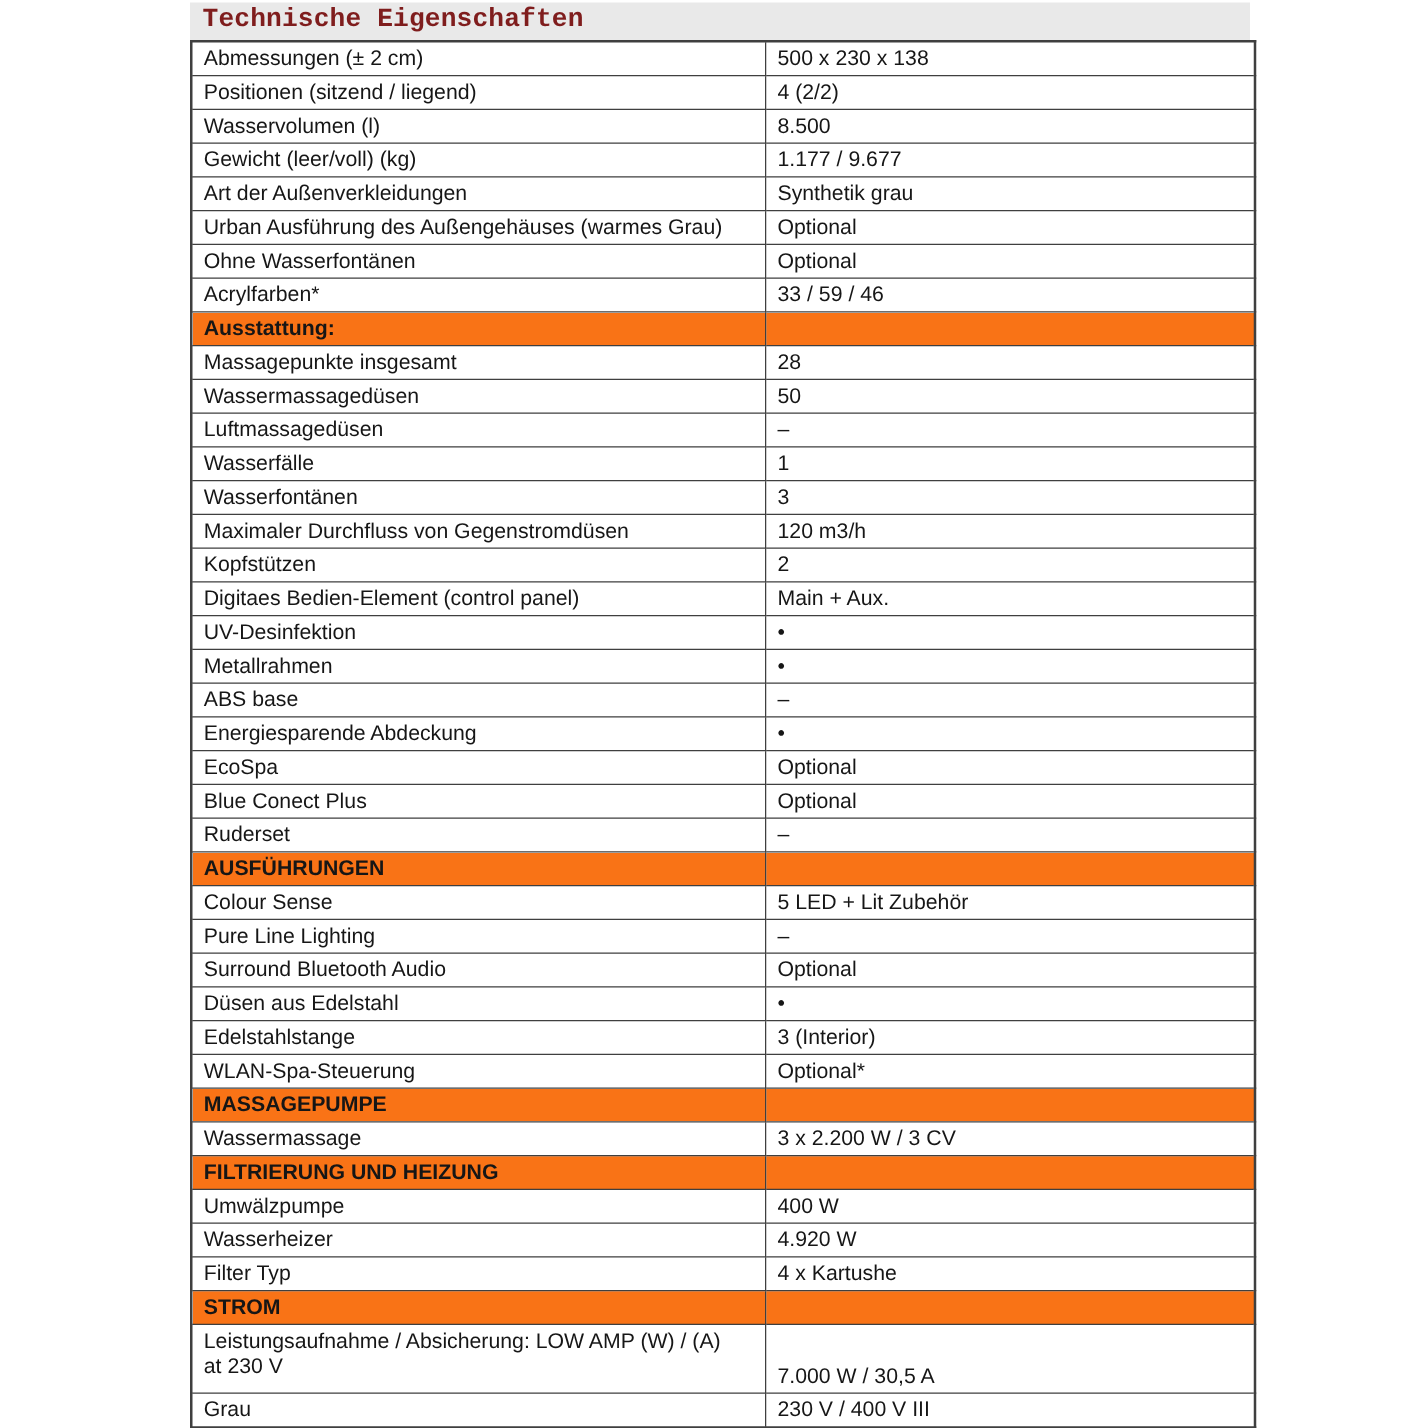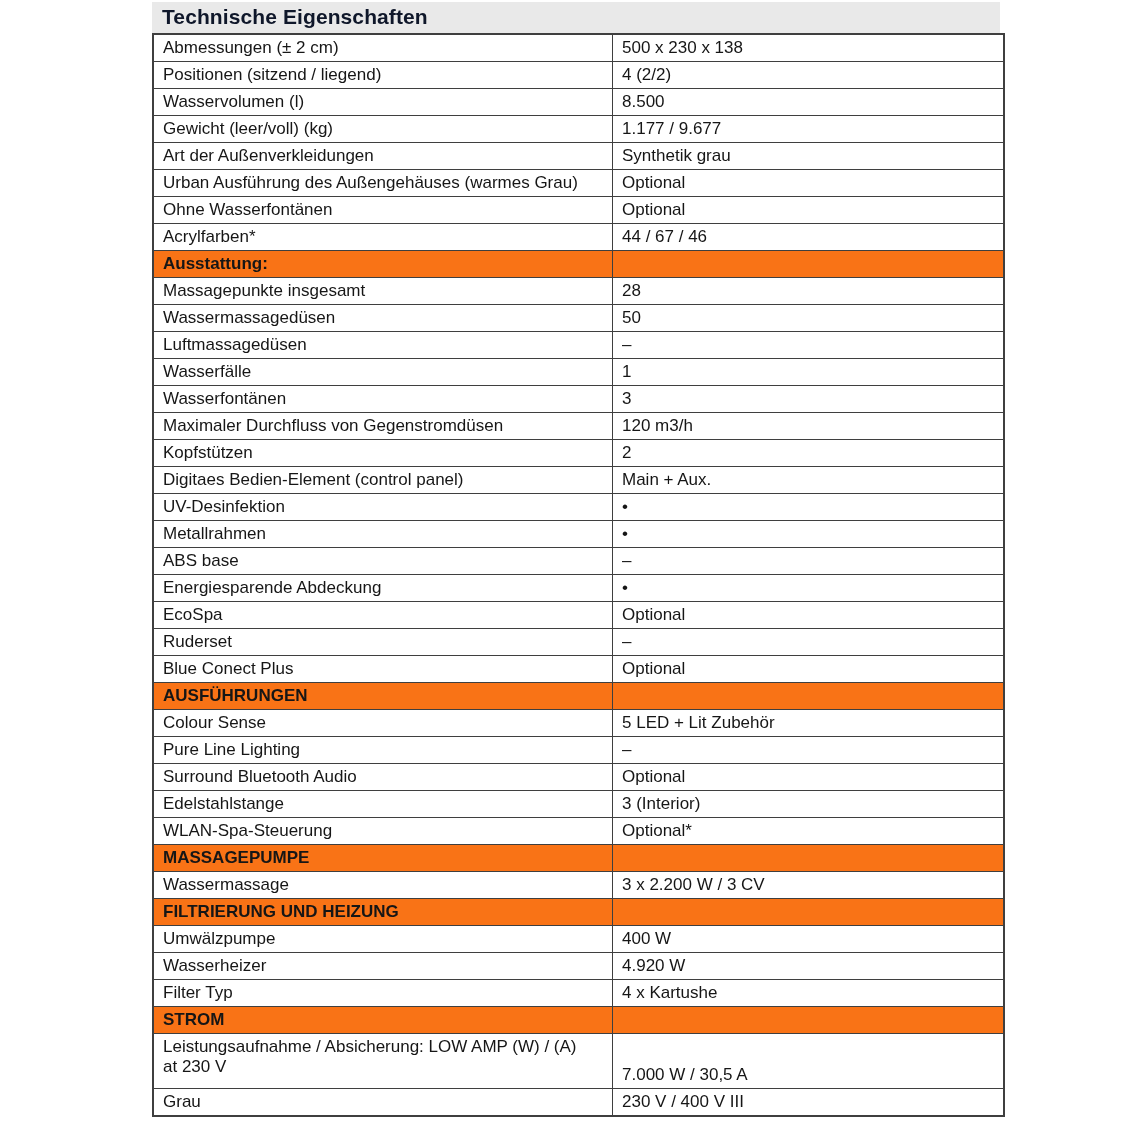--- a/index.html
+++ b/index.html
@@ -14,25 +14,26 @@
   .sheet {
     position: absolute;
     left: 152px;
     top: 2px;
     width: 848px;
   }
   .title-bar {
     background: #e9e9e9;
     font-size: 21px;
     font-weight: 700;
-    color: #0f172a;
+    color: #7f1d1d;
     padding: 3px 10px 4px 10px;
     letter-spacing: 0.1px;
     box-sizing: border-box;
     width: 100%;
+    font-family: Liberation Mono, monospace;
   }
   table.spec {
     border-collapse: collapse;
     table-layout: fixed;
     width: 848px;
     border: 2px solid #3f3f3f;
   }
   table.spec td {
     border: 1.5px solid #3f3f3f;
     font-size: 17px;
@@ -86,21 +87,21 @@
         <tr class="data-row">
           <td class="label-cell">Urban Ausführung des Außengehäuses (warmes Grau)</td>
           <td class="value-cell">Optional</td>
         </tr>
         <tr class="data-row">
           <td class="label-cell">Ohne Wasserfontänen</td>
           <td class="value-cell">Optional</td>
         </tr>
         <tr class="data-row">
           <td class="label-cell">Acrylfarben*</td>
-          <td class="value-cell">44 / 67 / 46</td>
+          <td class="value-cell">33 / 59 / 46</td>
         </tr>
         <tr class="section-row">
           <td class="label-cell">Ausstattung:</td>
           <td class="value-cell"></td>
         </tr>
         <tr class="data-row">
           <td class="label-cell">Massagepunkte insgesamt</td>
           <td class="value-cell">28</td>
         </tr>
         <tr class="data-row">
@@ -145,42 +146,46 @@
         </tr>
         <tr class="data-row">
           <td class="label-cell">Energiesparende Abdeckung</td>
           <td class="value-cell">•</td>
         </tr>
         <tr class="data-row">
           <td class="label-cell">EcoSpa</td>
           <td class="value-cell">Optional</td>
         </tr>
         <tr class="data-row">
+          <td class="label-cell">Blue Conect Plus</td>
+          <td class="value-cell">Optional</td>
+        </tr>
+        <tr class="data-row">
           <td class="label-cell">Ruderset</td>
           <td class="value-cell">–</td>
-        </tr>
-        <tr class="data-row">
-          <td class="label-cell">Blue Conect Plus</td>
-          <td class="value-cell">Optional</td>
         </tr>
         <tr class="section-row">
           <td class="label-cell">AUSFÜHRUNGEN</td>
           <td class="value-cell"></td>
         </tr>
         <tr class="data-row">
           <td class="label-cell">Colour Sense</td>
           <td class="value-cell">5 LED + Lit Zubehör</td>
         </tr>
         <tr class="data-row">
           <td class="label-cell">Pure Line Lighting</td>
           <td class="value-cell">–</td>
         </tr>
         <tr class="data-row">
           <td class="label-cell">Surround Bluetooth Audio</td>
           <td class="value-cell">Optional</td>
+        </tr>
+        <tr class="data-row">
+          <td class="label-cell">Düsen aus Edelstahl</td>
+          <td class="value-cell">•</td>
         </tr>
         <tr class="data-row">
           <td class="label-cell">Edelstahlstange</td>
           <td class="value-cell">3 (Interior)</td>
         </tr>
         <tr class="data-row">
           <td class="label-cell">WLAN-Spa-Steuerung</td>
           <td class="value-cell">Optional*</td>
         </tr>
         <tr class="section-row">

